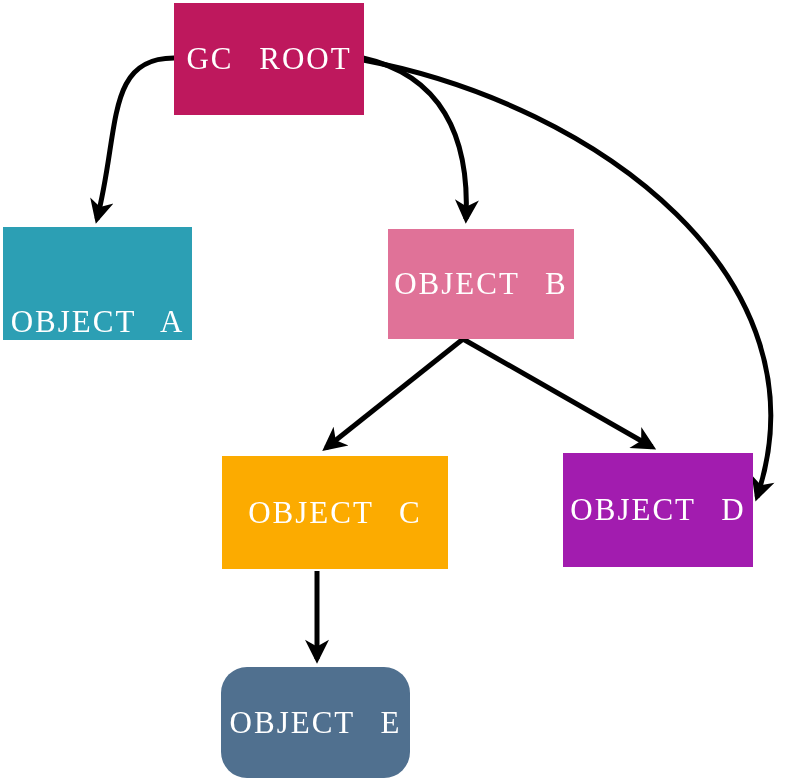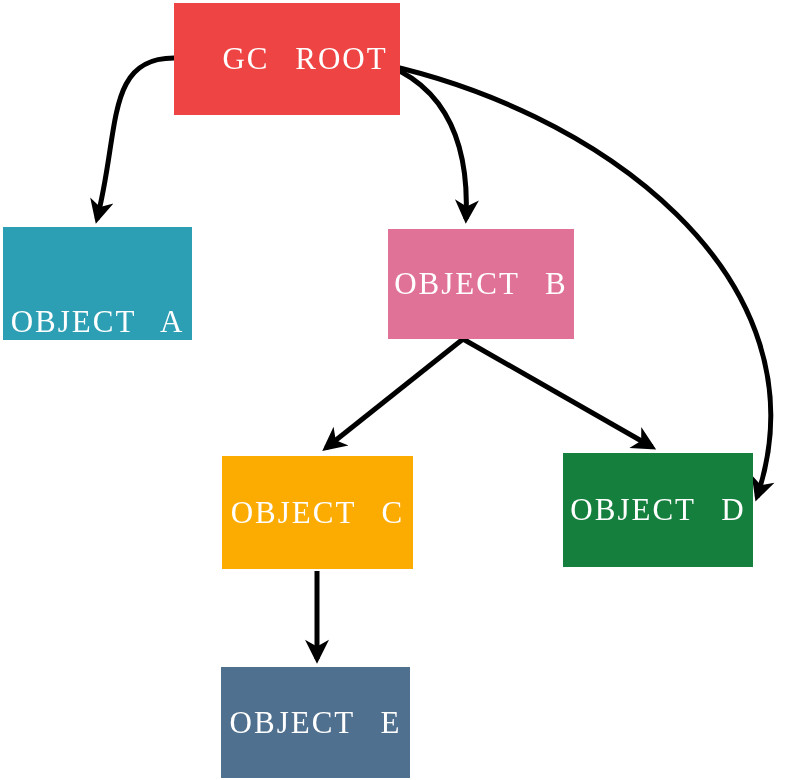--- a/index.html
+++ b/index.html
@@ -36,21 +36,21 @@
     font-size: 31px;
     letter-spacing: 2px;
     word-spacing: 16px;
     white-space: nowrap;
     user-select: none;
   }
   
   .n-root { left: 174px; top: 3px;   width: 190px; height: 112px; }
   .n-a    { left: 3px;   top: 227px; width: 189px; height: 113px; align-items: flex-end; }
   .n-b    { left: 367px; top: 229px; width: 186px; height: 110px; }
-  .n-c    { left: 222px; top: 456px; width: 191px; height: 113px; }
+  .n-c    { left: 222px; top: 456px; width: 226px; height: 113px; }
   .n-d    { left: 563px; top: 453px; width: 190px; height: 114px; }
   .n-e    { left: 221px; top: 667px; width: 189px; height: 111px; }
 </style>
 </head>
 <body>
 
 <div class="canvas">
 
   <svg class="edges" viewBox="0 0 792 780">
     <defs>
@@ -59,37 +59,37 @@
       </marker>
     </defs>
     <path class="edge" marker-end="url(#arrowhead)" d="M 174 58 C 105 58 120 130 97 219"></path>
     <path class="edge" marker-end="url(#arrowhead)" d="M 363 58 C 440 75 470 135 466 219"></path>
     <path class="edge" marker-end="url(#arrowhead)" d="M 363 60 C 600 105 830 280 757 497"></path>
     <path class="edge" marker-end="url(#arrowhead)" d="M 463 339 L 326 448"></path>
     <path class="edge" marker-end="url(#arrowhead)" d="M 463 339 L 652 447"></path>
     <path class="edge" marker-end="url(#arrowhead)" d="M 317 571 L 317 659"></path>
   </svg>
 
-  <div class="node n-root" style="background-color: #ef4444; padding-left: 36px;">
+  <div class="node n-root" style="background-color: #be185d;">
     <span>GC ROOT</span>
   </div>
 
   <div class="node n-a" style="background-color: rgb(44, 159, 180);">
     <span>OBJECT A</span>
   </div>
 
   <div class="node n-b" style="background-color: rgb(224, 114, 152); margin-left: 21px;">
     <span>OBJECT B</span>
   </div>
 
   <div class="node n-c" style="background-color: rgb(252, 171, 0);">
     <span>OBJECT C</span>
   </div>
 
-  <div class="node n-d" style="background-color: #15803d;">
+  <div class="node n-d" style="background-color: #a21caf;">
     <span>OBJECT D</span>
   </div>
 
-  <div class="node n-e" style="background-color: rgb(80, 112, 143);">
+  <div class="node n-e" style="background-color: rgb(80, 112, 143); border-radius: 26px;">
     <span>OBJECT E</span>
   </div>
 
 </div>
 
 </body></html>

